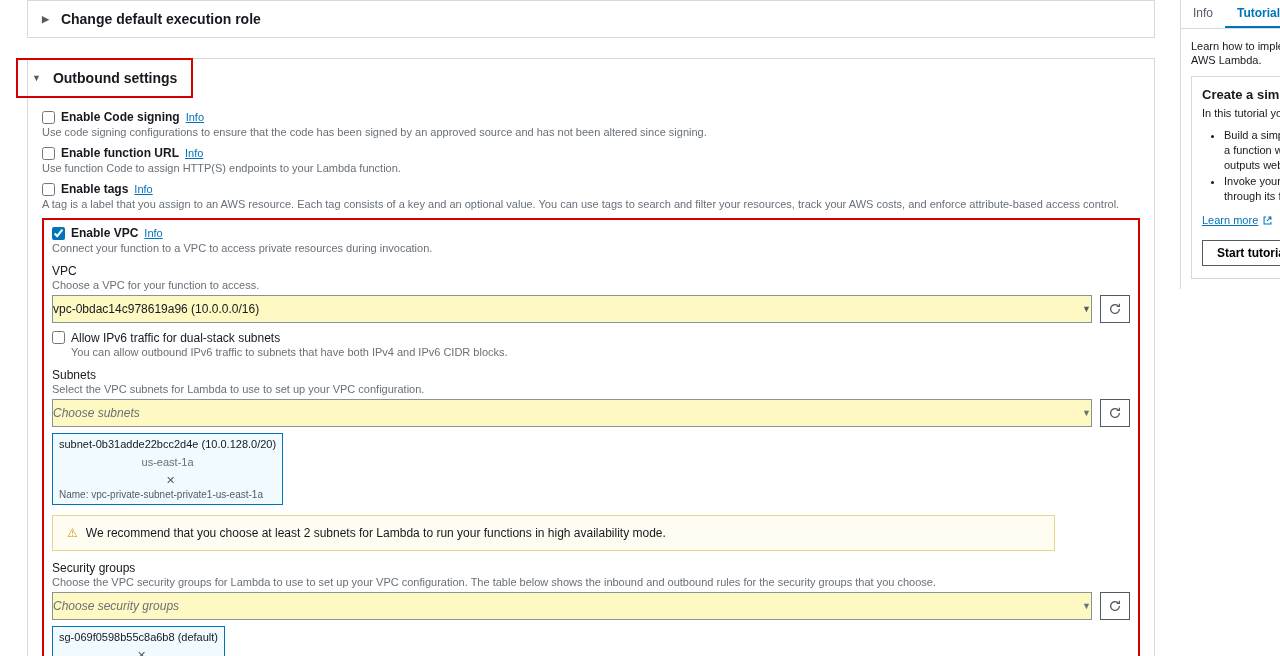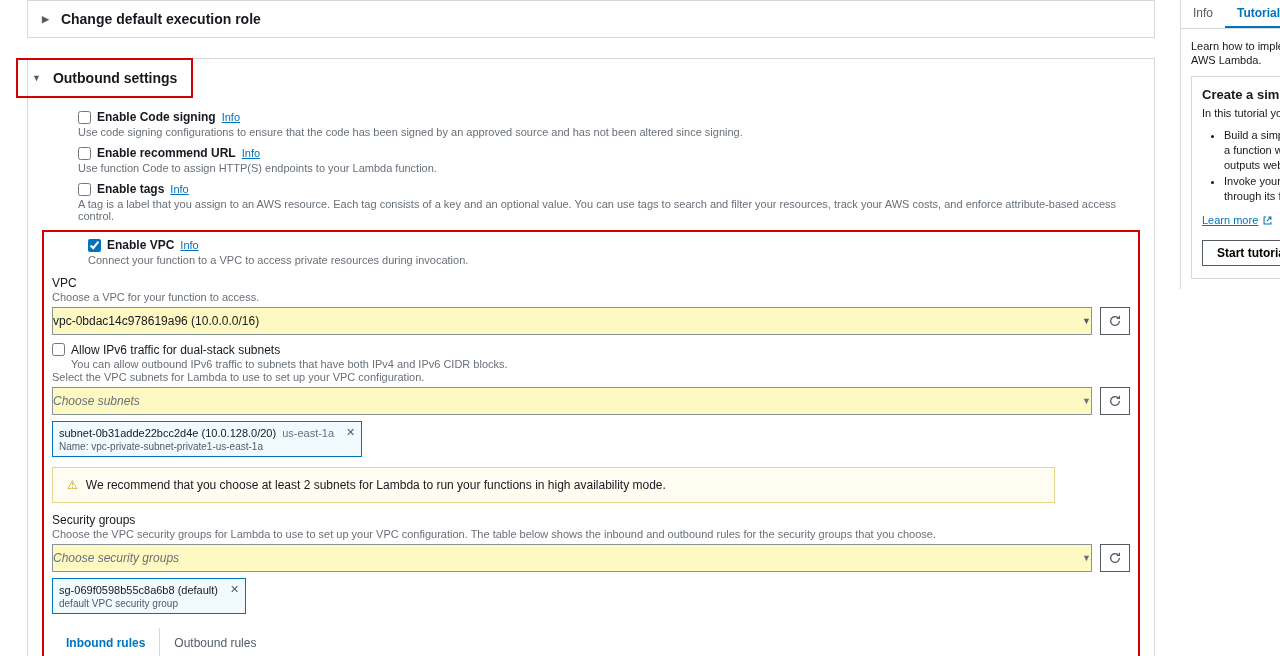--- a/index.html
+++ b/index.html
@@ -6,37 +6,37 @@
   body { font-family: "Amazon Ember", "Helvetica Neue", Arial, sans-serif; font-size: 12px; color: #16191f; background: #fff; }
   .page { position: relative; width: 1280px; height: 656px; overflow: hidden; }
   .main-col { width: 1155px; padding: 0 0 0 27px; }
   .right-col { position: absolute; left: 1180px; top: 0; width: 200px; border-left: 1px solid #d5dbdb; padding-left: 0; background: #fff; }
   .panel { border: 1px solid #d5dbdb; background: #fff; margin-bottom: 20px; }
   .panel-header { padding: 10px 14px; font-size: 14px; font-weight: 700; display: flex; align-items: center; gap: 6px; }
   .caret-right::before { content: "▶"; font-size: 9px; color: #545b64; display: inline-block; margin-right: 6px; }
   .caret-down::before { content: "▼"; font-size: 9px; color: #545b64; display: inline-block; margin-right: 6px; }
   .red-box { border: 2px solid #d40000; }
   .adv-body { padding: 4px 14px 16px 14px; }
-  .option-row { margin-top: 8px; margin-left: 36px; }
+  .option-row { margin-top: 8px; }
   .option-title { display: flex; align-items: center; gap: 6px; font-size: 12px; font-weight: 700; color: #16191f; }
   .option-title .info { font-weight: 400; font-size: 11px; color: #0073bb; }
   .option-desc { font-size: 11px; color: #687078; margin-top: 2px; margin-left: 0; }
   input[type=checkbox] { width: 13px; height: 13px; accent-color: #0073bb; }
   .vpc-block { border: 2px solid #d40000; padding: 6px 8px 4px 8px; margin-top: 8px; }
   .field-label { font-size: 12px; font-weight: 400; margin-top: 10px; }
   .field-sub { font-size: 11px; color: #687078; margin-top: 1px; }
   .select-row { display: flex; gap: 8px; align-items: center; margin-top: 4px; }
   .select { flex: 1 1 auto; border: 1px solid #879596; background: #fef9c3; height: 28px; display: flex; align-items: center; justify-content: space-between; padding: 0 0; font-size: 12px; }
   .select.placeholder span { color: #687078; font-style: italic; }
   .select .tri { font-size: 9px; color: #545b64; }
   .refresh-btn { width: 30px; height: 28px; border: 1px solid #545b64; background: #fff; display: flex; align-items: center; justify-content: center; cursor: pointer; }
   .refresh-btn svg { width: 14px; height: 14px; }
   .token-group { display: flex; flex-wrap: wrap; gap: 6px; margin-top: 6px; }
   .token { border: 1px solid #0073bb; background: #f1faff; padding: 4px 6px; font-size: 11px; color: #16191f; display: inline-block; }
-  .token .token-top { display: flex; align-items: center; gap: 6px; }
+  .token .token-top { display: flex; align-items: center; gap: 6px; flex-direction: column; }
   .token .az { color: #687078; text-align: center; }
   .token .close-x { color: #545b64; margin-left: 6px; cursor: pointer; }
   .token .token-name { color: #545b64; font-size: 10px; margin-top: 2px; }
   .alert-warn { border: 1px solid #e8d58a; background: #fffdf2; padding: 10px 14px; margin-top: 10px; display: flex; align-items: center; gap: 8px; font-size: 12px; margin-right: 75px; }
   .alert-warn .warn-icon { color: #c79600; }
   .sub-checkbox { display: flex; align-items: flex-start; gap: 6px; margin-top: 8px; }
   .sub-checkbox .cb-body { }
   .sub-checkbox .cb-title { font-size: 12px; font-weight: 400; }
   .sub-checkbox .cb-desc { font-size: 11px; color: #687078; margin-top: 1px; }
   .rules-tabs { display: flex; border-bottom: 1px solid #d5dbdb; margin-top: 14px; }
@@ -83,21 +83,21 @@
             <input type="checkbox" style="">
             <span>Enable Code signing</span>
             <a class="info" href="#">Info</a>
           </label>
           <div class="option-desc">Use code signing configurations to ensure that the code has been signed by an approved source and has not been altered since signing.</div>
         </div>
 
         <div class="option-row">
           <label class="option-title">
             <input type="checkbox" style="">
-            <span>Enable recommend URL</span>
+            <span>Enable function URL</span>
             <a class="info" href="#">Info</a>
           </label>
           <div class="option-desc">Use function Code to assign HTTP(S) endpoints to your Lambda function.</div>
         </div>
 
         <div class="option-row">
           <label class="option-title">
             <input type="checkbox" style="">
             <span>Enable tags</span>
             <a class="info" href="#">Info</a>
@@ -131,20 +131,21 @@
           </div>
 
           <div class="sub-checkbox">
             <input type="checkbox" style="">
             <div class="cb-body">
               <div class="cb-title">Allow IPv6 traffic for dual-stack subnets</div>
               <div class="cb-desc">You can allow outbound IPv6 traffic to subnets that have both IPv4 and IPv6 CIDR blocks.</div>
             </div>
           </div>
 
+          <div class="field-label">Subnets</div>
           <div class="field-sub">Select the VPC subnets for Lambda to use to set up your VPC configuration.</div>
           <div class="select-row">
             <div class="select placeholder">
               <span>Choose subnets</span>
               <span class="tri">▼</span>
             </div>
             <div class="refresh-btn">
               <svg viewBox="0 0 16 16">
                   <path fill="none" stroke="#545b64" stroke-width="1.5" d="M13 8a5 5 0 1 1-1.5-3.5M13 2v3h-3"></path>
                 </svg>

